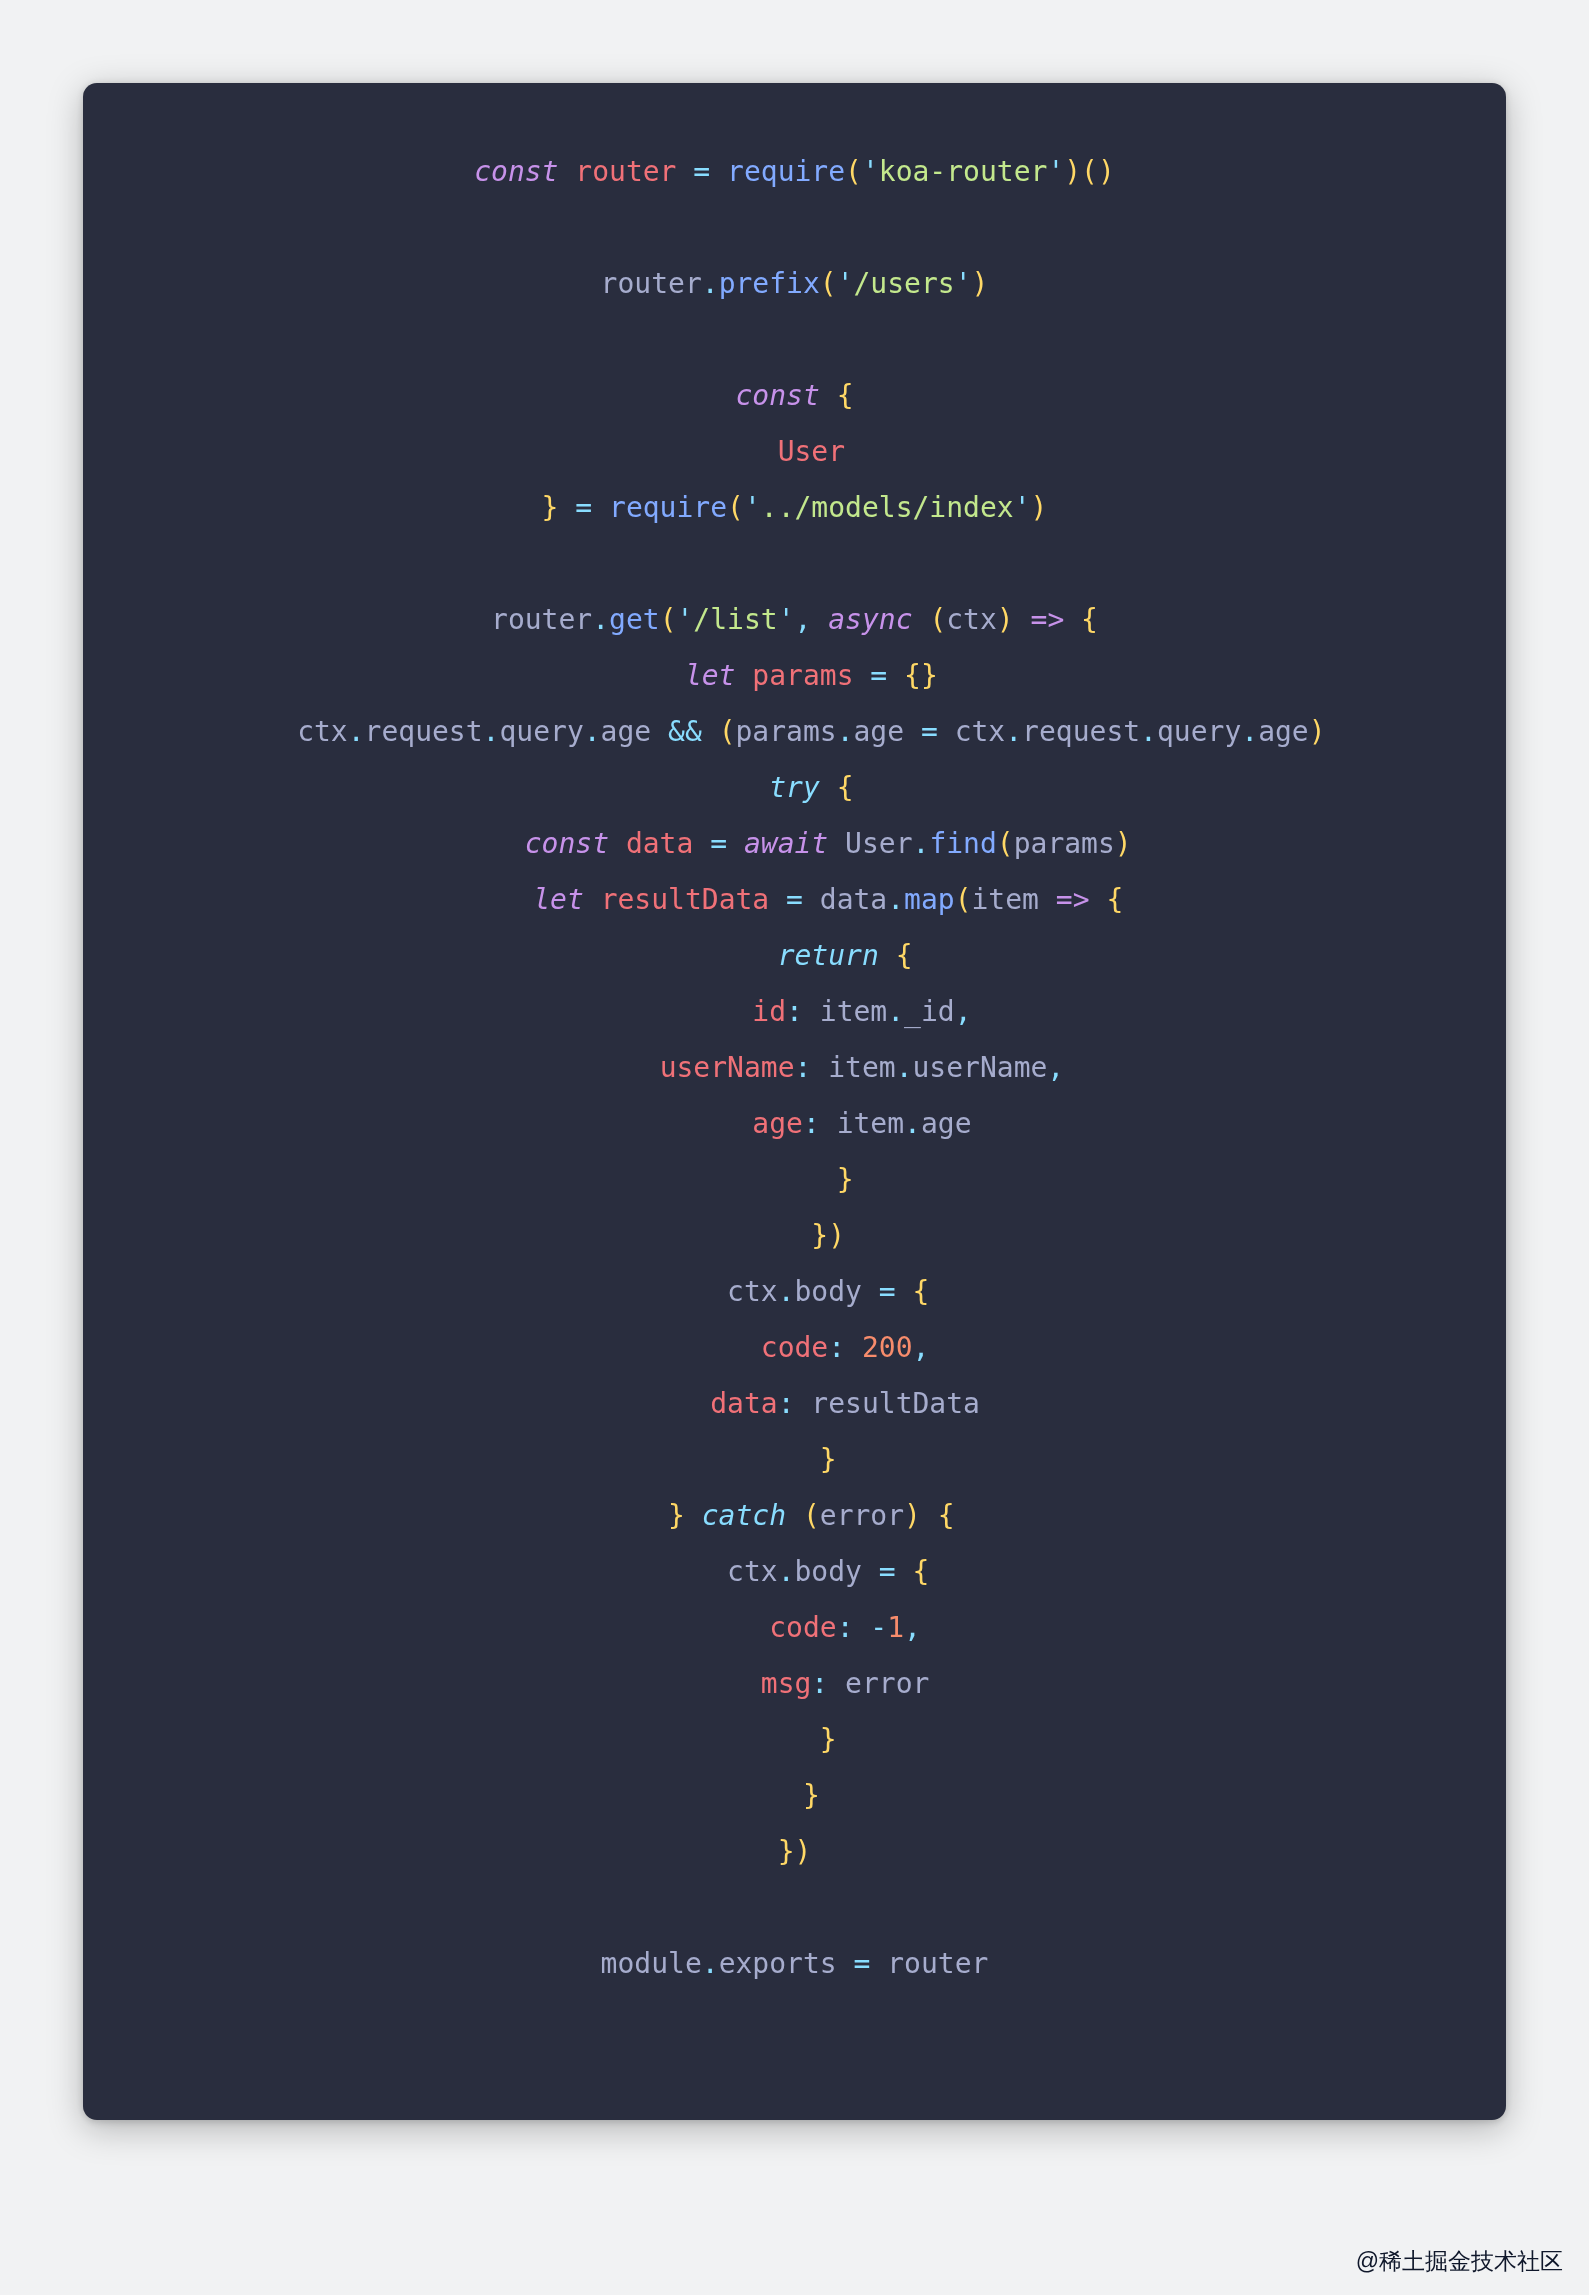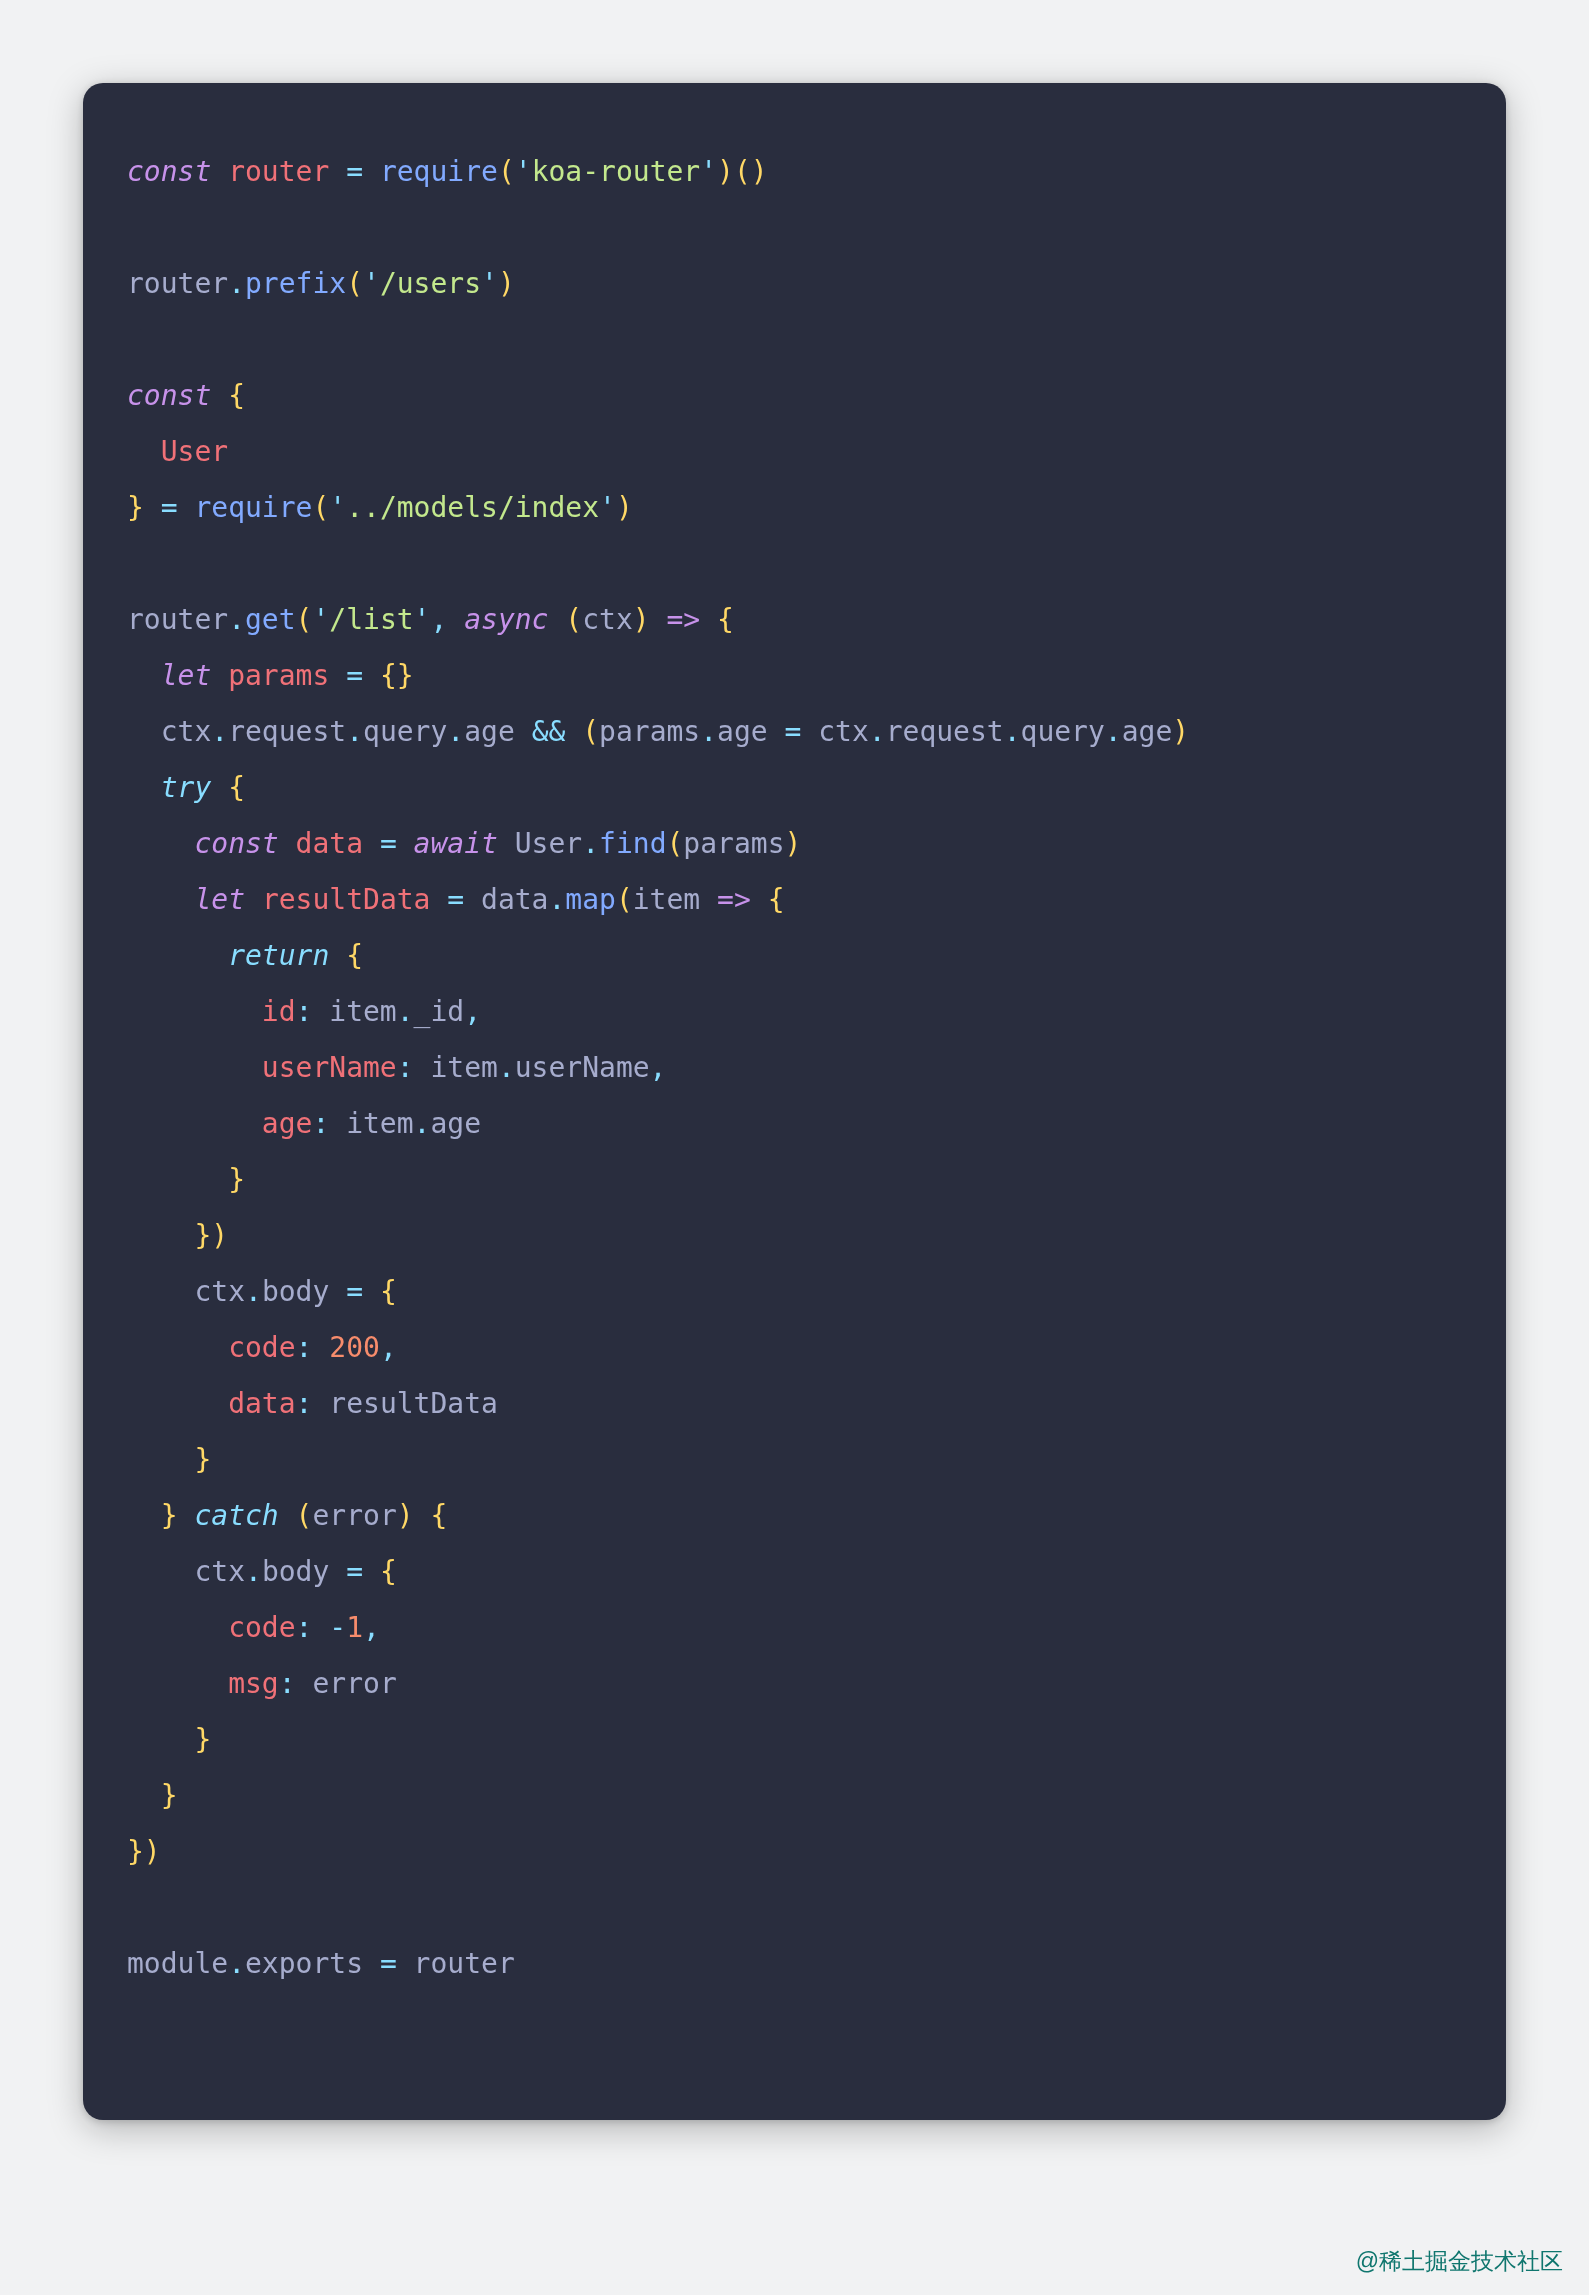--- a/index.html
+++ b/index.html
@@ -6,24 +6,25 @@
   body {
     background: #f1f2f3;
     font-family: "SF Mono", ui-monospace, Menlo, Monaco, Consolas, monospace;
     width: 1589px;
     min-height: 2295px;
     padding: 83px;
     position: relative;
   }
   .card {
     background: #292d3e;
-    border-radius: 20px;
+    border-radius: 14px;
     box-shadow: 0 8.8px 35px rgba(0,0,0,0.25), 0 1.8px 7px rgba(0,0,0,0.15);
     padding: 61px 44px;
     min-height: 2037px;
+    text-align: center;
   }
   pre {
     color: #a6accd;
     font-size: 28px;
     line-height: 2.0;
     font-family: inherit;
     white-space: pre;
   }
   .kw-decl   { color: #c792ea; font-style: italic; }   
   .kw-flow   { color: #89ddff; font-style: italic; }   
@@ -36,21 +37,21 @@
   .num       { color: #f78c6c; }                        
   .op        { color: #89ddff; }                        
   .paren     { color: #ffd866; }                        
   .prop      { color: #a6accd; }                        
   .arrow     { color: #c792ea; }
   .plain     { color: #a6accd; }
   .watermark {
     position: absolute;
     right: 26px;
     bottom: 17.6px;
-    color: #0f766e;
+    color: #0f172a;
     font-family: -apple-system, BlinkMacSystemFont, sans-serif;
     font-size: 23px;
   }
 </style>
 </head>
 <body>
 
 <div class="card">
   <pre id="code"><span class="kw-decl">const</span><span class="plain"> </span><span class="ident">router</span><span class="plain"> </span><span class="op">=</span><span class="plain"> </span><span class="fn">require</span><span class="paren">(</span><span class="op">'</span><span class="str">koa-router</span><span class="op">'</span><span class="paren">)()</span>
 

